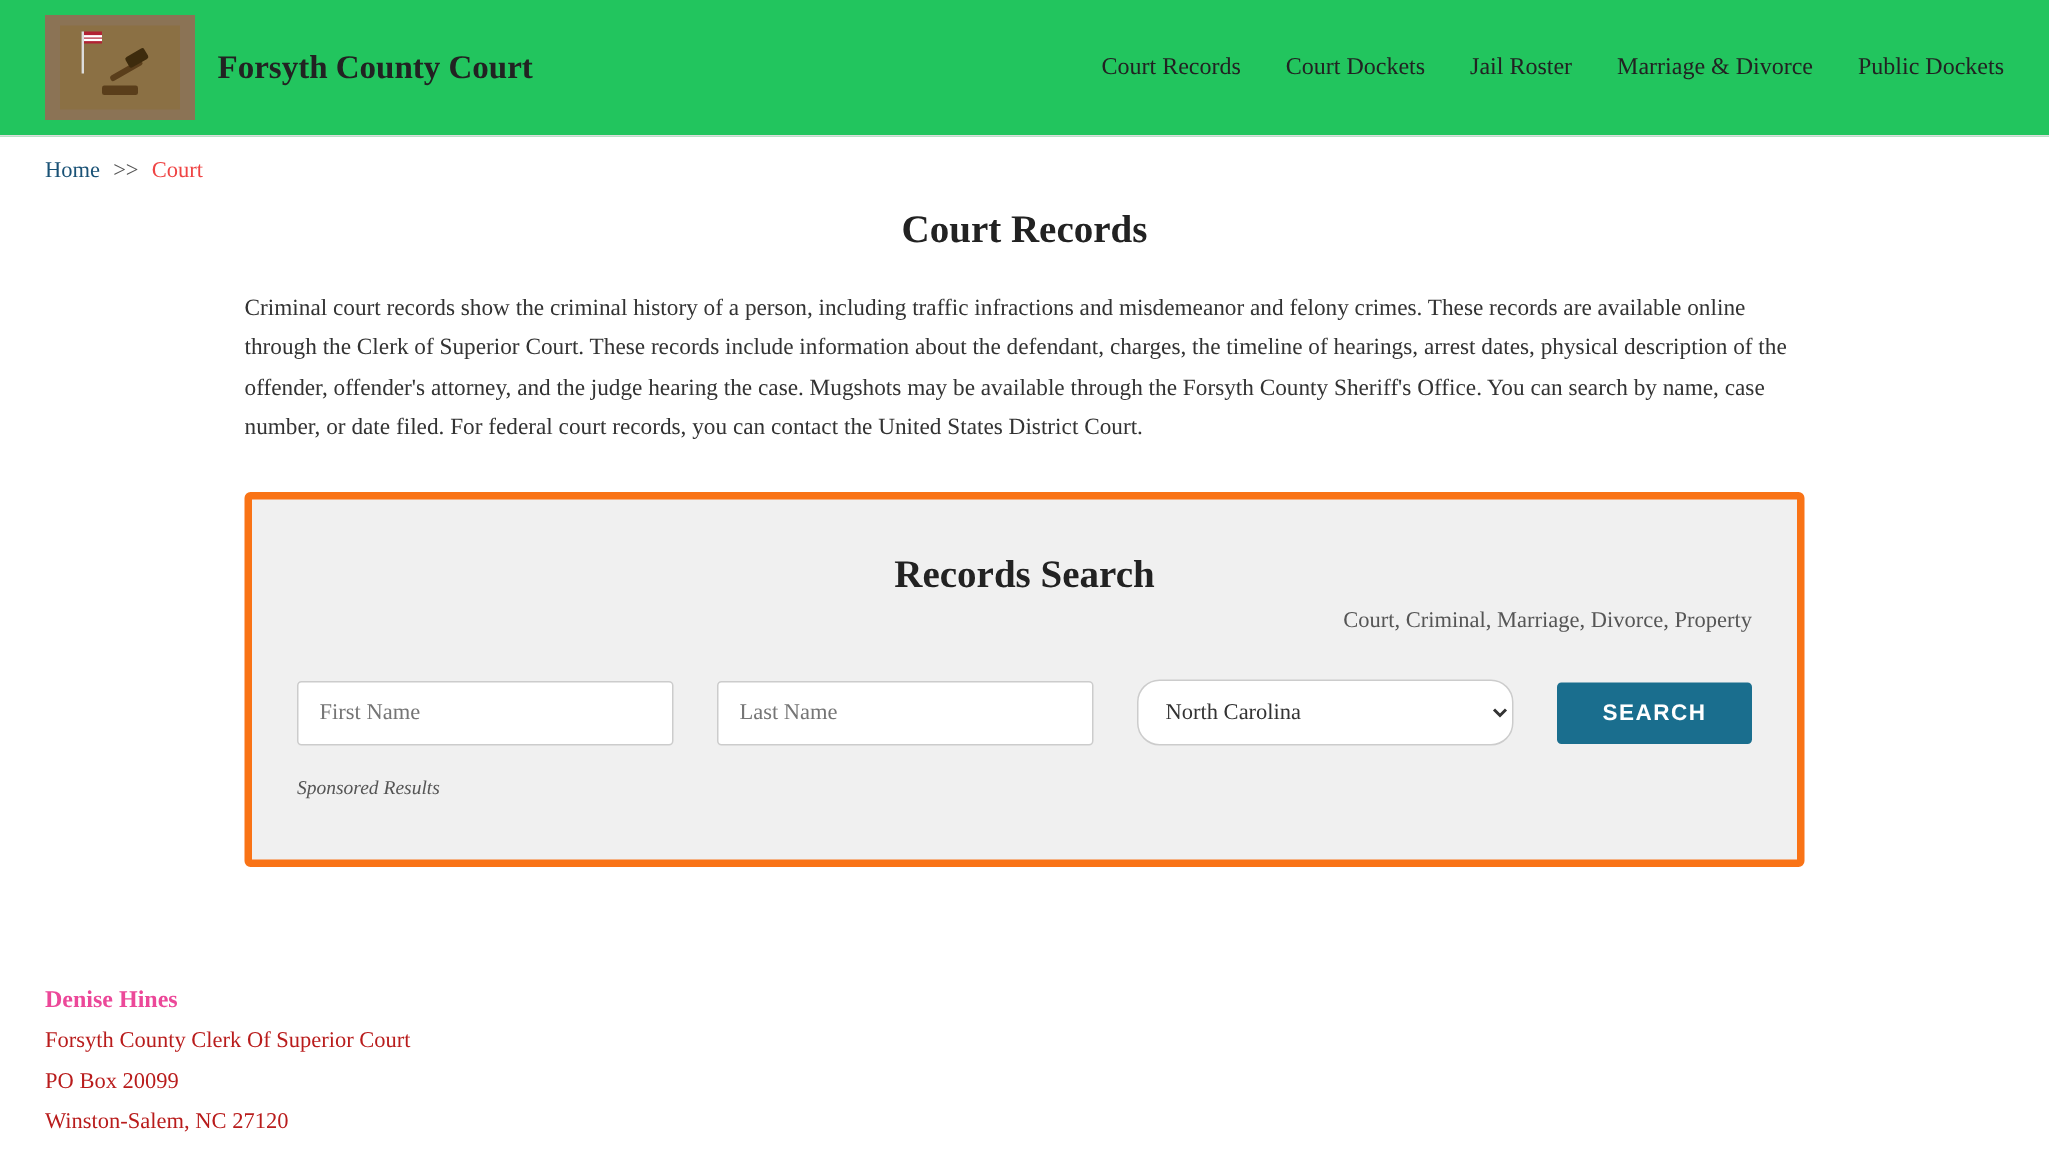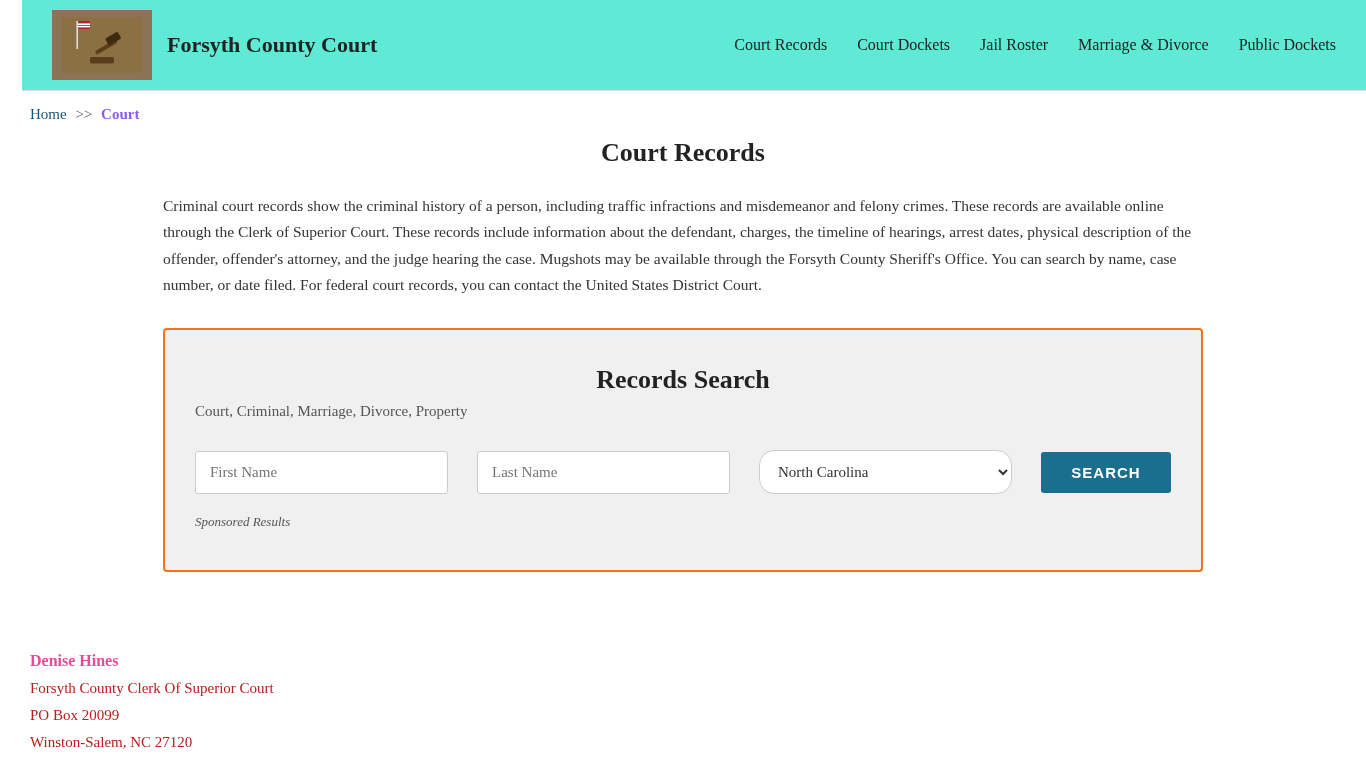--- a/index.html
+++ b/index.html
@@ -14,22 +14,21 @@
       background: #fff;
     }
 
     
     .header {
       display: flex;
       align-items: center;
       justify-content: space-between;
       padding: 10px 30px;
       border-bottom: 1px solid #ddd;
-      background: #5eead4;
-      margin-left: 22px;
+      background: #22c55e;
     }
     .header-left {
       display: flex;
       align-items: center;
       gap: 15px;
     }
     .header-logo {
       width: 100px;
       height: 70px;
       overflow: hidden;
@@ -74,22 +73,22 @@
     .breadcrumb-home {
       color: #1a5276;
       cursor: pointer;
       text-decoration: none;
     }
     .breadcrumb-sep {
       color: #555;
       margin: 0 5px;
     }
     .breadcrumb-current {
-      font-weight: bold;
-      color: #8b5cf6;
+      font-weight: normal;
+      color: #ef4444;
     }
 
     
     .main-content {
       max-width: 1100px;
       margin: 0 auto;
       padding: 0 30px 40px;
     }
 
     .page-title {
@@ -103,34 +102,34 @@
     .description {
       font-size: 15.5px;
       line-height: 1.7;
       color: #333;
       margin-bottom: 30px;
     }
 
     
     .search-container {
       background: #f0f0f0;
-      border: 2px solid #f97316;
+      border: 5px solid #f97316;
       border-radius: 4px;
       padding: 35px 30px 40px;
       margin-bottom: 40px;
     }
     .search-title {
       text-align: center;
       font-size: 26px;
       font-weight: bold;
       color: #222;
       margin-bottom: 8px;
     }
     .search-subtitle {
-      text-align: left;
+      text-align: right;
       font-size: 15px;
       color: #555;
       margin-bottom: 30px;
     }
     .search-fields {
       display: flex;
       gap: 29px;
       align-items: center;
       margin-bottom: 20px;
     }

